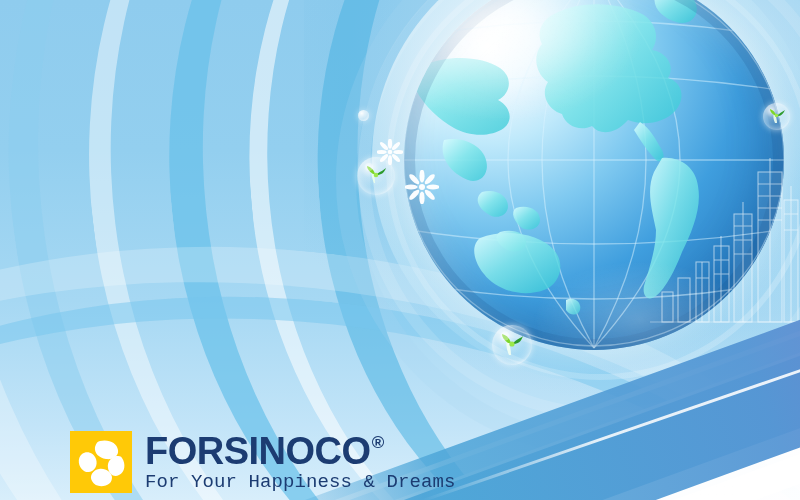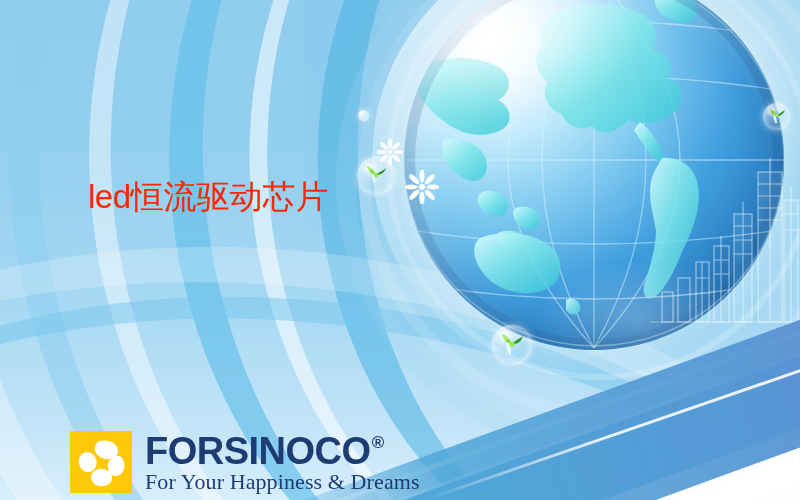--- a/index.html
+++ b/index.html
@@ -344,22 +344,22 @@
     align-items: flex-start;
   }
   .logo-word .reg {
     font-size: 17px;
     line-height: 17px;
     margin-top: 2px;
     margin-left: 1px;
     font-weight: bold;
   }
   .logo-tag {
-    font-family: Liberation Serif, serif;
-    font-size: 22px;
+    font-family: Liberation Mono, monospace;
+    font-size: 19px;
     line-height: 20px;
     margin-top: 2px;
     color: #1C3C72;
     letter-spacing: 0.1px;
   }
 </style>
 </head>
 <body>
 
 <div id="banner">
@@ -584,21 +584,20 @@
     <div class="diag diag-pale"></div>
     <div class="diag diag-dark"></div>
     <div class="diag diag-white2"></div>
     <div class="diag diag-b"></div>
     <div class="diag diag-white1"></div>
     <div class="diag diag-a"></div>
     <div class="diag diag-hair"></div>
   </div>
 
   <div class="headline">
-    <span class="line1"><span class="lat">led</span><span>恒流驱动芯片</span></span>
   </div>
 
   <div class="logo">
     <div class="logo-mark">
       <svg viewBox="0 0 62 62" width="62" height="62" aria-hidden="true">
         <g fill="#ffffff">
 
           <path d="M30 10 C39 8 47 12 48 19 C49 25 43 29 36 28 C29 27 24 22 25 16 C26 12 28 10 30 10 Z"></path>
           <path d="M52 27 C56 33 55 41 49 44 C44 47 39 43 38 37 C37 31 41 26 46 25 C49 25 51 25 52 27 Z"></path>
           <path d="M40 52 C34 57 25 56 22 50 C19 45 23 39 29 38 C36 37 41 41 42 46 C42 49 41 51 40 52 Z"></path>

